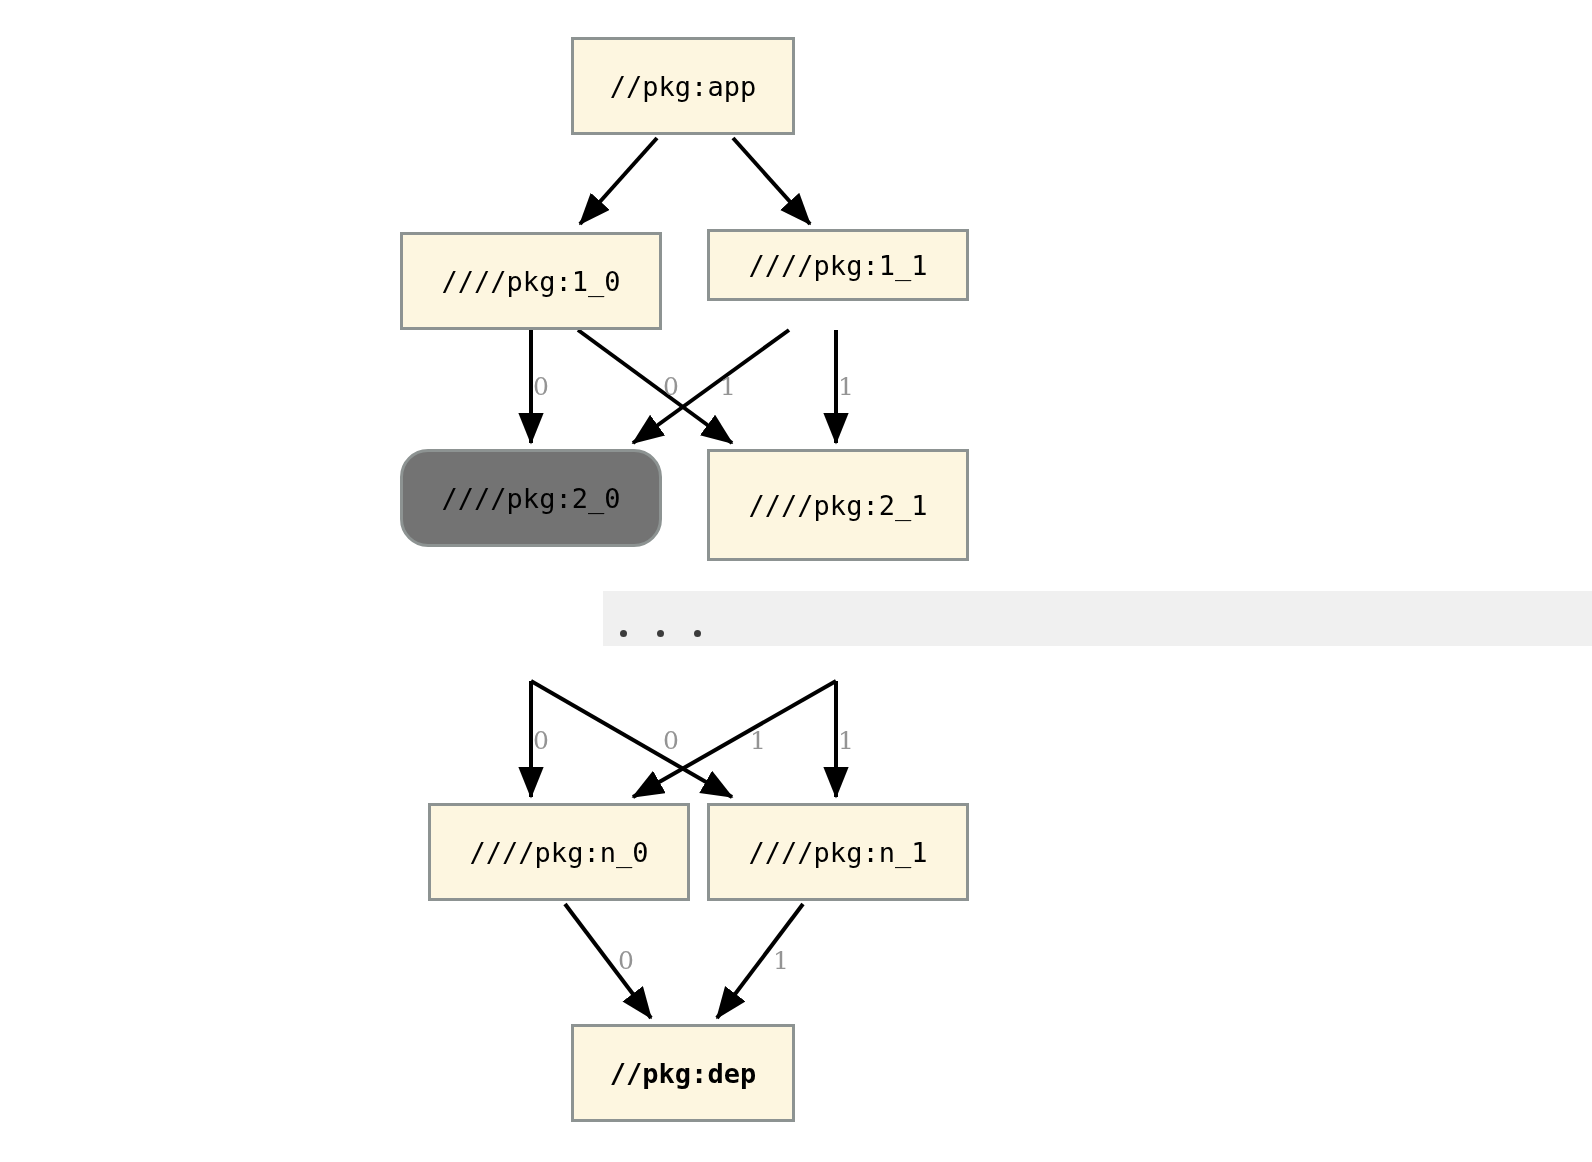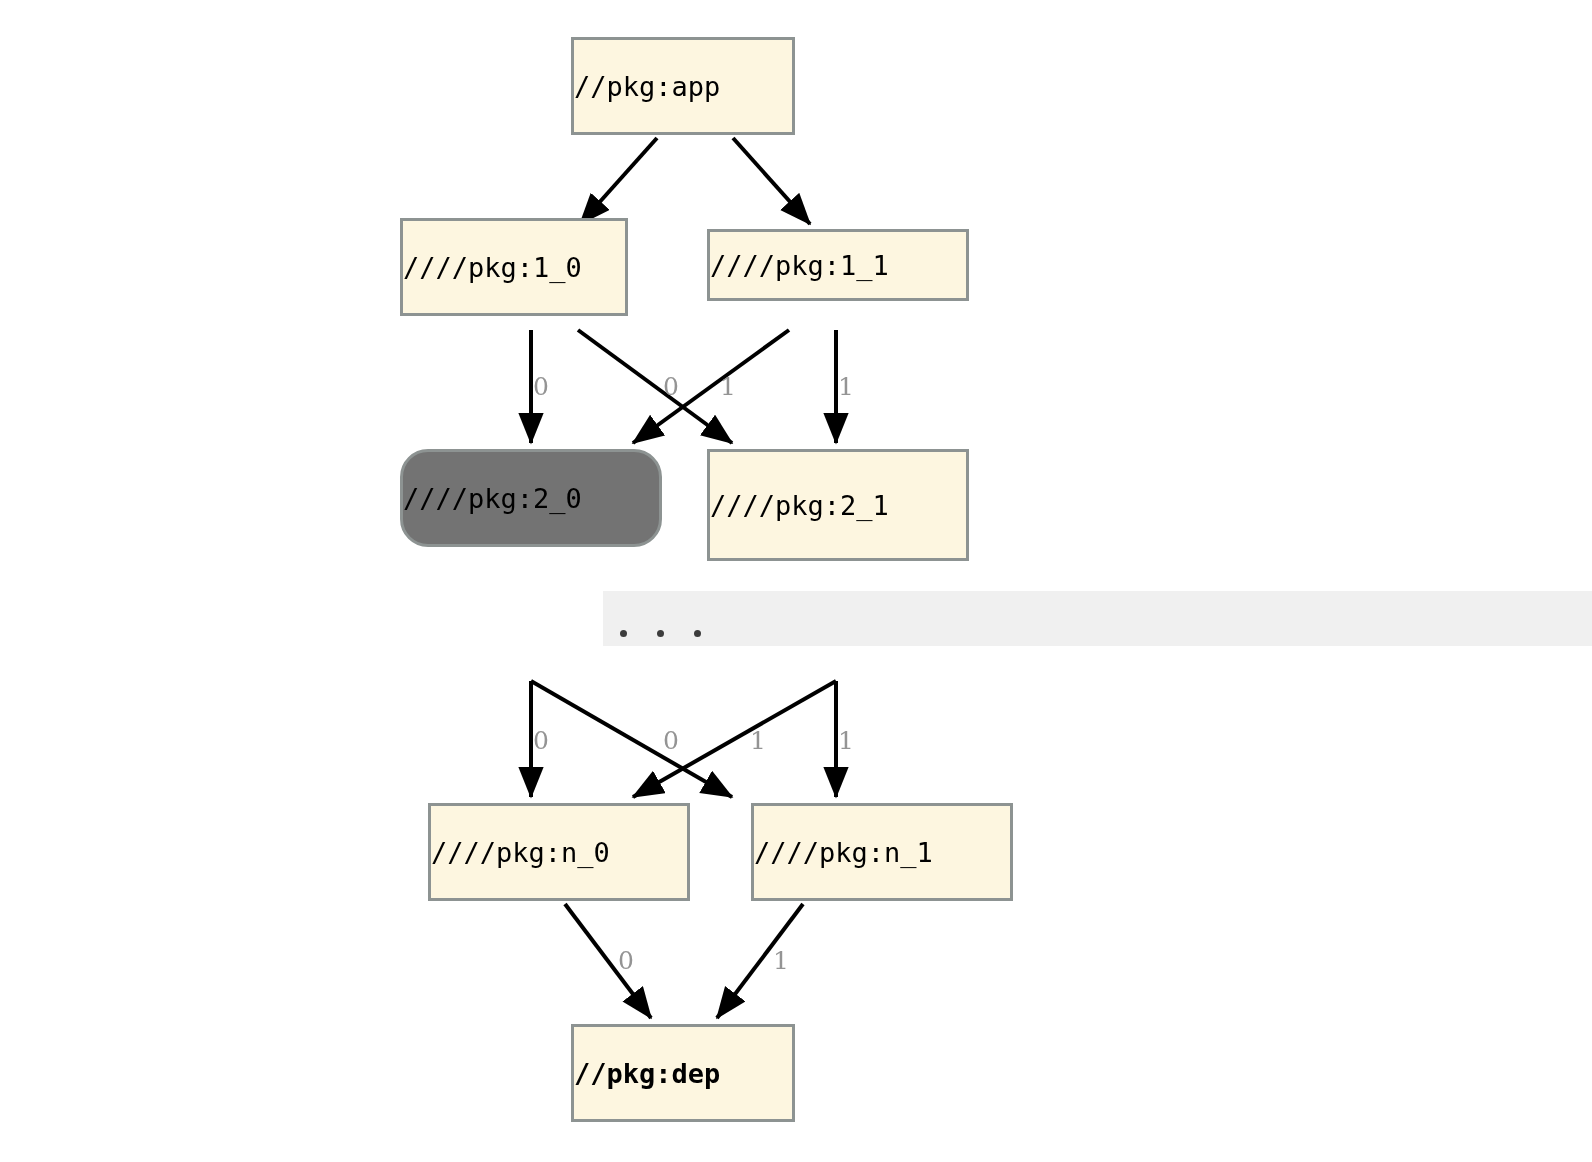--- a/index.html
+++ b/index.html
@@ -25,21 +25,21 @@
     width: 1592px;
     height: 1162px;
   }
   .gnode {
     position: absolute;
     box-sizing: border-box;
     background: #fdf6e0;
     border: 3px solid #8d9392;
     display: flex;
     align-items: center;
-    justify-content: flex-start;
+    justify-content: center;
   }
   .gnode-label {
     font-family: "DejaVu Sans Mono", "Liberation Mono", monospace;
     font-size: 27px;
     color: #000000;
     letter-spacing: 0px;
     white-space: nowrap;
   }
   .edge-label {
     position: absolute;
@@ -91,36 +91,36 @@
         <line x1="836" y1="681" x2="836" y2="797" stroke="#000000" stroke-width="4" marker-end="url(#arrowhead)"></line>
         <line x1="565" y1="904" x2="651" y2="1018" stroke="#000000" stroke-width="4" marker-end="url(#arrowhead)"></line>
         <line x1="803" y1="904" x2="717" y2="1018" stroke="#000000" stroke-width="4" marker-end="url(#arrowhead)"></line>
       </g>
   </svg>
 
   <div id="nodes-layer">
       <div class="gnode" style="left: 571px; top: 37px; width: 224px; height: 98px; background: rgb(253, 246, 224); border-color: rgb(141, 147, 146);">
         <span class="gnode-label">//pkg:app</span>
       </div>
-      <div class="gnode" style="left: 400px; top: 218px; width: 228px; height: 98px; background: rgb(253, 246, 224); border-color: rgb(141, 147, 146);">
+      <div class="gnode" style="left: 400px; top: 232px; width: 262px; height: 98px; background: rgb(253, 246, 224); border-color: rgb(141, 147, 146);">
         <span class="gnode-label">////pkg:1_0</span>
       </div>
       <div class="gnode" style="left: 707px; top: 229px; width: 262px; height: 72px; background: rgb(253, 246, 224); border-color: rgb(141, 147, 146);">
         <span class="gnode-label">////pkg:1_1</span>
       </div>
       <div class="gnode" style="left: 400px; top: 449px; width: 262px; height: 98px; background: #737373; border-color: rgb(141, 147, 146); border-radius: 28px;">
         <span class="gnode-label">////pkg:2_0</span>
       </div>
       <div class="gnode" style="left: 707px; top: 449px; width: 262px; height: 112px; background: rgb(253, 246, 224); border-color: rgb(141, 147, 146);">
         <span class="gnode-label">////pkg:2_1</span>
       </div>
       <div class="gnode" style="left: 400px; top: 803px; width: 262px; height: 98px; background: rgb(253, 246, 224); border-color: rgb(141, 147, 146); margin-left: 28px;">
         <span class="gnode-label">////pkg:n_0</span>
       </div>
-      <div class="gnode" style="left: 707px; top: 803px; width: 262px; height: 98px; background: rgb(253, 246, 224); border-color: rgb(141, 147, 146); margin-left: 44px;">
+      <div class="gnode" style="left: 707px; top: 803px; width: 262px; height: 98px; background: rgb(253, 246, 224); border-color: rgb(141, 147, 146);">
         <span class="gnode-label">////pkg:n_1</span>
       </div>
       <div class="gnode" style="left: 571px; top: 1024px; width: 224px; height: 98px; background: rgb(253, 246, 224); border-color: rgb(141, 147, 146); font-weight: bold;">
         <span class="gnode-label">//pkg:dep</span>
       </div>
     </div>
 
   <div id="edge-labels-layer">
       <div class="edge-label" style="left: 533px; top: 374px; color: rgb(148, 148, 148);">0</div>
       <div class="edge-label" style="left: 663px; top: 374px; color: rgb(148, 148, 148);">0</div>

